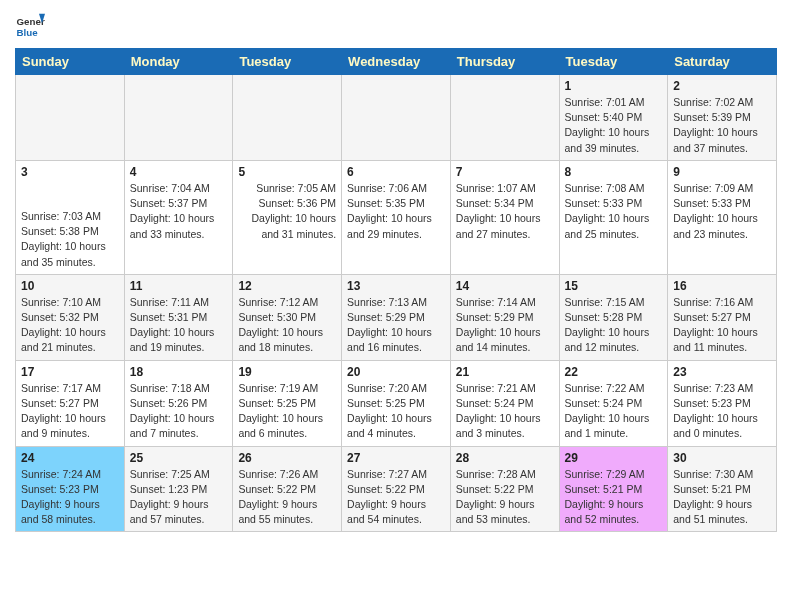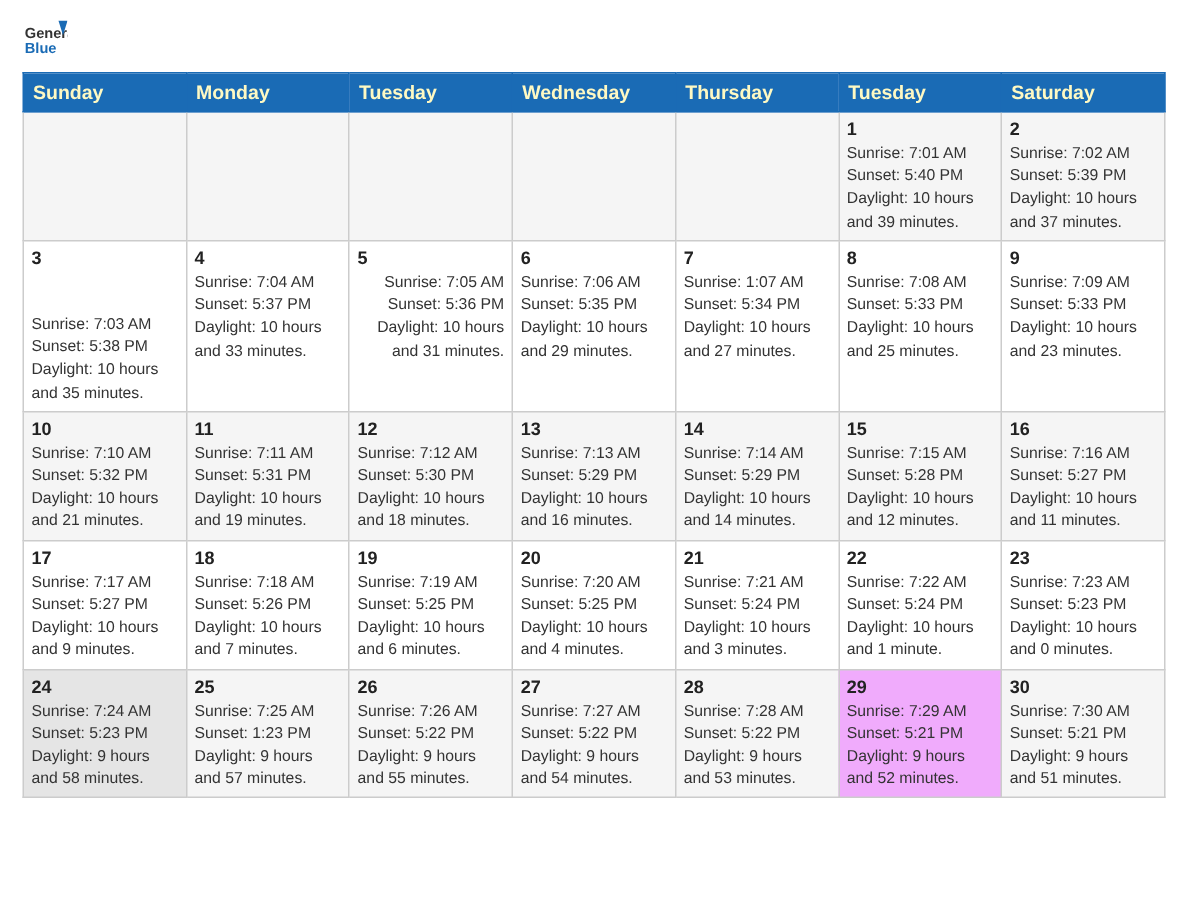--- a/index.html
+++ b/index.html
@@ -255,21 +255,21 @@
 Daylight: 10 hours and 1 minute.</div>
         </td>
         <td style="background: rgb(255, 255, 255);">
           <span class="day-num">23</span>
           <div class="day-info" style="white-space: pre-line;">Sunrise: 7:23 AM
 Sunset: 5:23 PM
 Daylight: 10 hours and 0 minutes.</div>
         </td>
       </tr>
       <tr>
-        <td style="background: #e5e5e5; margin-top: 26px;">
+        <td style="background: #7dd3fc; margin-top: 26px;">
           <span class="day-num">24</span>
           <div class="day-info" style="white-space: pre-line;">Sunrise: 7:24 AM
 Sunset: 5:23 PM
 Daylight: 9 hours and 58 minutes.</div>
         </td>
         <td style="background: rgb(245, 245, 245);">
           <span class="day-num">25</span>
           <div class="day-info" style="white-space: pre-line;">Sunrise: 7:25 AM
 Sunset: 1:23 PM
 Daylight: 9 hours and 57 minutes.</div>

